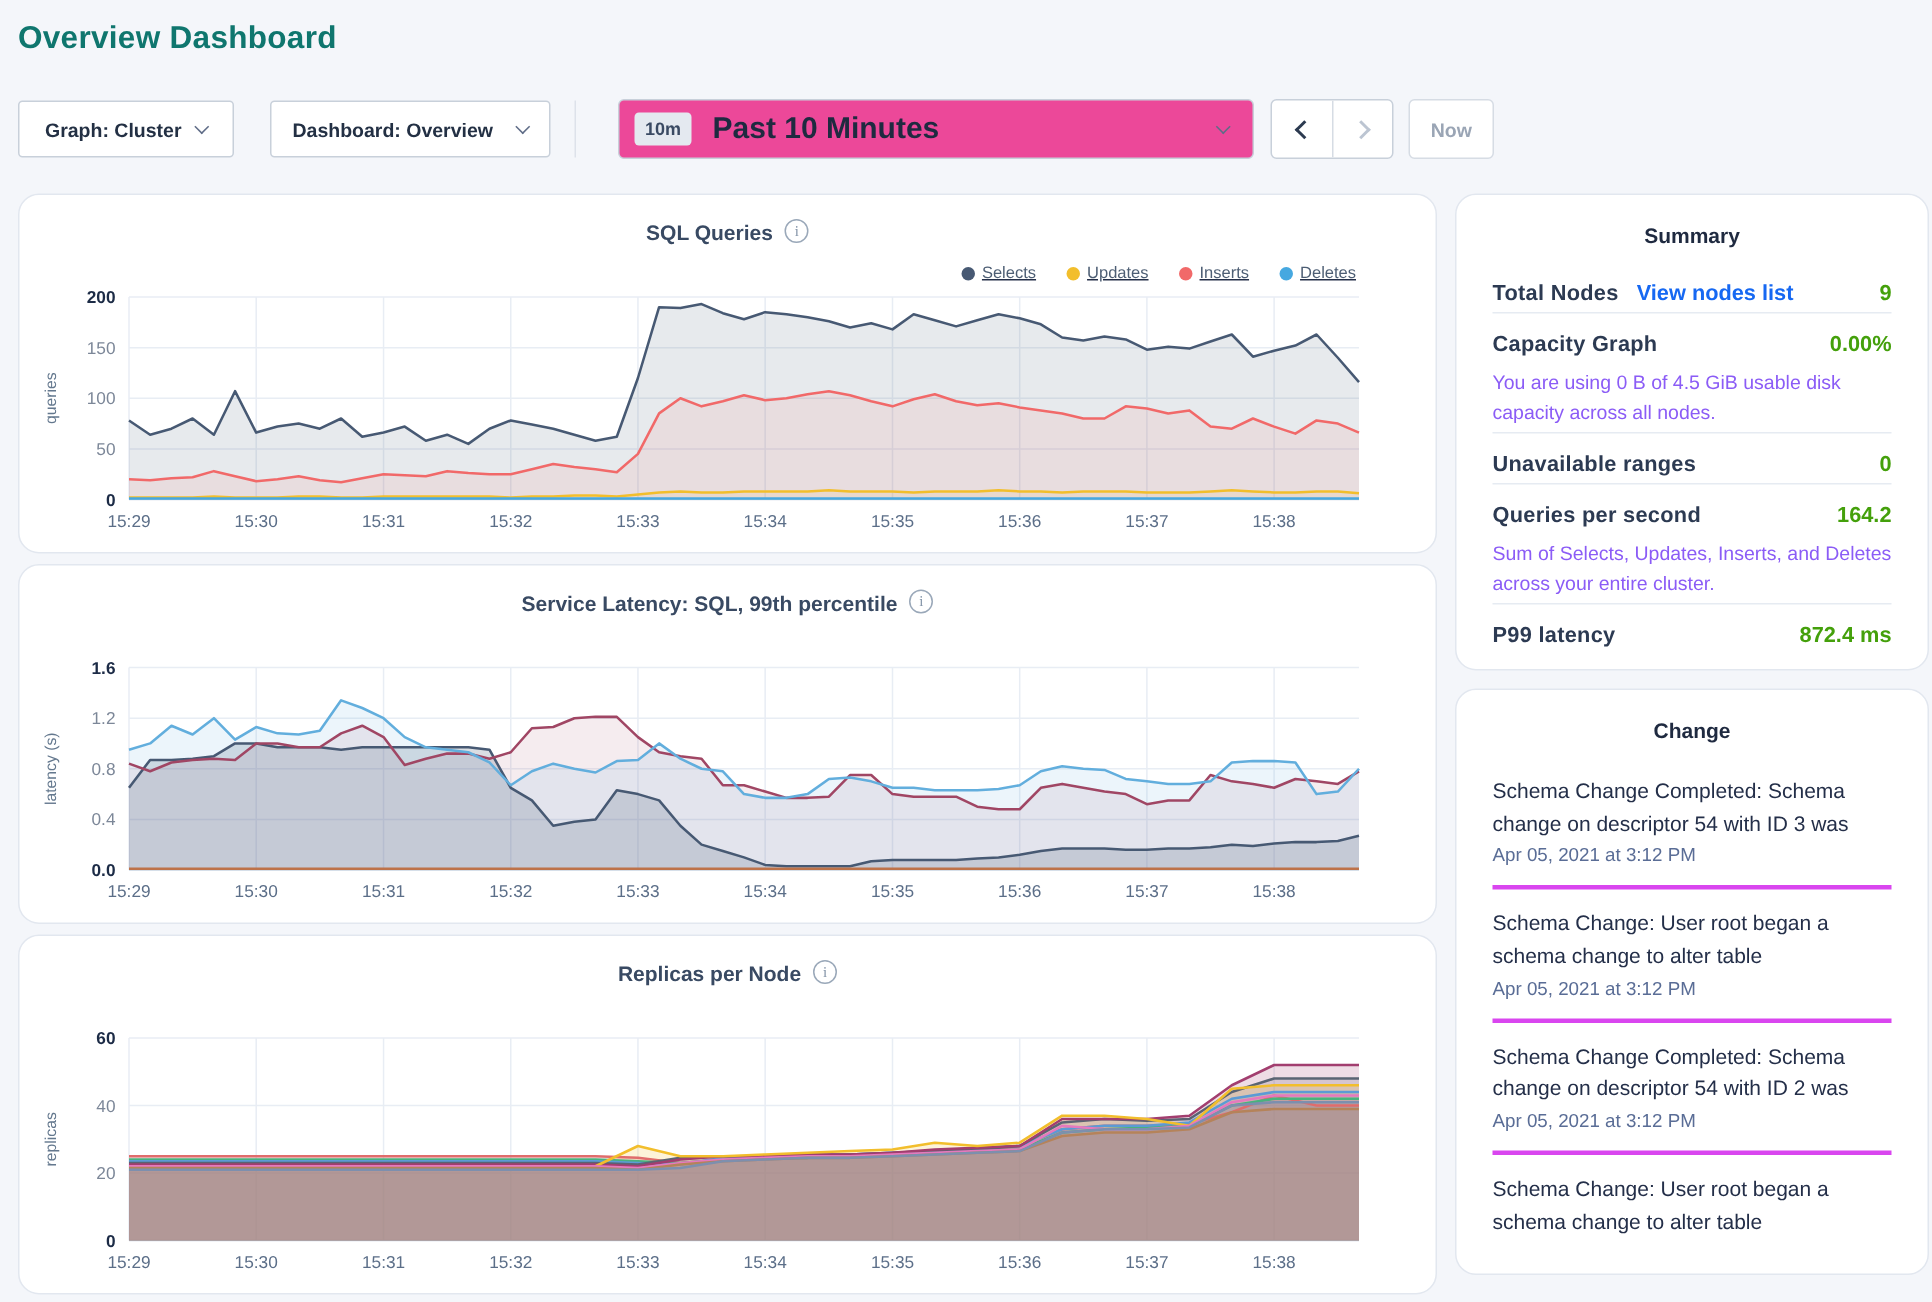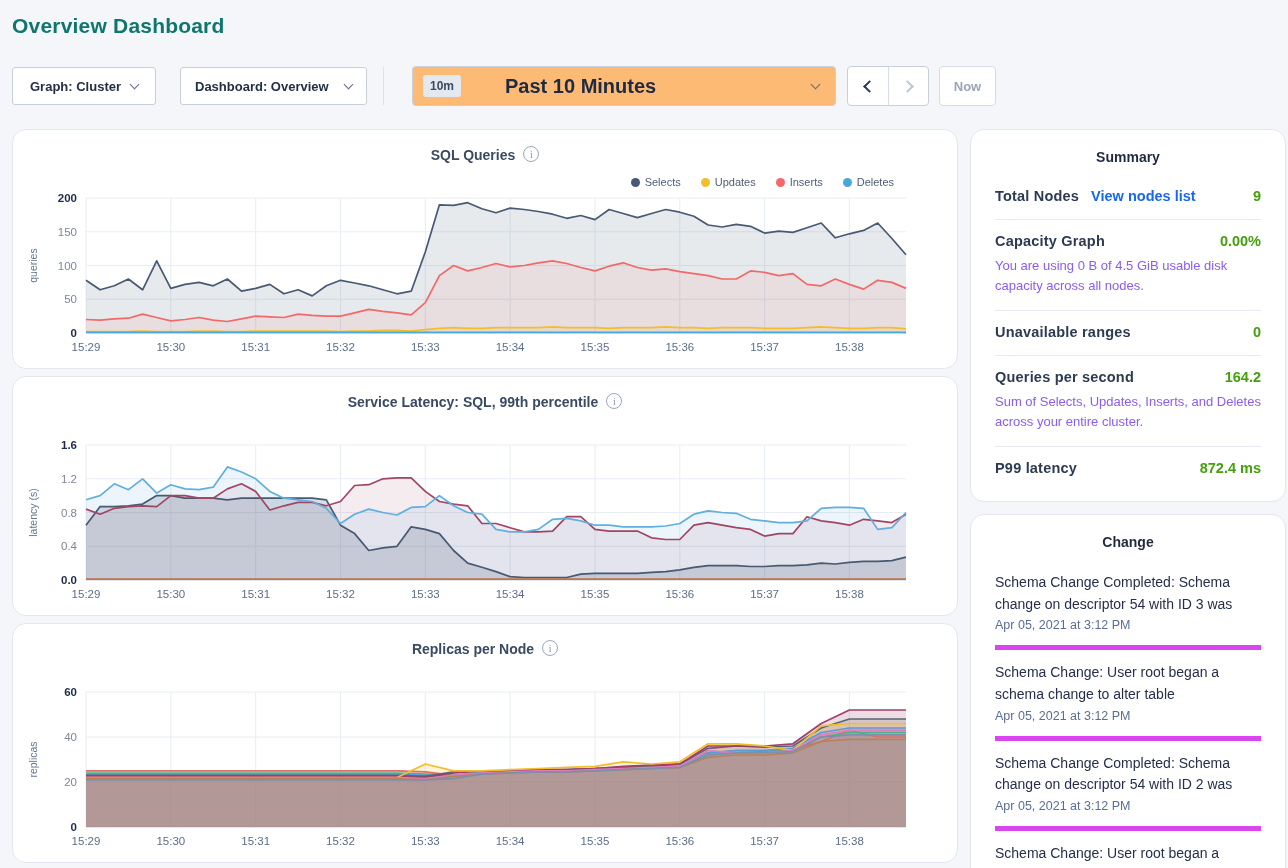--- a/index.html
+++ b/index.html
@@ -12,23 +12,23 @@
 
   .controls { display:flex; align-items:center; margin-top:28px; height:40px; }
   .btn { background:#fff; border:1px solid #c8d0da; border-radius:3px; height:38px;
     display:inline-flex; align-items:center; padding:0 14px; cursor:pointer;
     font-size:13px; font-weight:700; color:#233044; }
   .btn .chev { margin-left:10px; margin-top:-3px; }
   .graph-btn { width:144px; justify-content:center; }
   .dash-btn { width:187px; margin-left:24px; justify-content:space-between; }
   .vdiv { width:1px; height:38px; background:#dde2ea; margin:0 0 0 16px; }
 
-  .time-picker { margin-left:28px; width:424px; height:40px; background:#fdba74;
+  .time-picker { margin-left:28px; width:424px; height:40px; background:#ec4899;
     border:1px solid #c8d0da; border-radius:4px; display:flex; align-items:center;
-    padding:0 16px 0 10px; cursor:pointer;gap:30px; }
+    padding:0 16px 0 10px; cursor:pointer; }
   .time-badge { background:#e4e9f0; border-radius:3px; font-size:12px; font-weight:700;
     color:#3a4a63; padding:4px 7px; }
   .time-label { font-size:20px; font-weight:700; color:#1f2a40; margin-left:14px; }
   .time-picker .chev { margin-left:auto; margin-top:-3px; }
 
   .arrow-group { display:flex; margin-left:11px; border:1px solid #c8d0da; border-radius:4px;
     background:#fff; height:40px; overflow:hidden; }
   .arrow-btn { width:40px; height:100%; display:flex; align-items:center; justify-content:center; cursor:pointer; }
   .arrow-btn + .arrow-btn { border-left:1px solid #d6dce4; }
   .now-btn { margin-left:10px; width:57px; height:40px; background:#fff; border:1px solid #d6dce4;
@@ -49,43 +49,43 @@
 
   .panel { background:#fff; border:1px solid #e2e7ef; border-radius:14px; }
 
   
   .chart-panel { width:946px; height:240px; margin-bottom:7px; position:relative; }
   .chart-head { height:56px; display:flex; align-items:flex-start; justify-content:center; padding-top:17px; }
   .chart-title { font-size:14px; font-weight:700; color:#394a63; }
   .info-icon { width:16px; height:16px; border:1px solid #9aa8b9; border-radius:50%;
     color:#8595a9; font-size:10px; display:inline-flex; align-items:center; justify-content:center;
     margin-left:8px; margin-top:-1px; cursor:pointer; font-family:"Liberation Serif",serif; }
-  .legend { position:absolute; top:46px; right:63px; display:flex; gap:20px; }
+  .legend { position:absolute; top:46px; right:53px; display:flex; gap:20px;text-decoration:underline; }
   .legend-item { display:flex; align-items:center; font-size:11px; color:#4d5e74; }
   .legend-dot { width:9px; height:9px; border-radius:50%; margin-right:5px; display:inline-block; }
   svg.chart { display:block; }
   .grid { stroke:#e8edf4; stroke-width:1; }
   .baseline { stroke:#c9d4e2; stroke-width:1; }
   .xlab { fill:#5b6e88; font-size:11.5px; text-anchor:middle; }
   .ylab { fill:#7c8798; font-size:11.5px; text-anchor:end; }
   .ylab.strong { fill:#1c2b46; font-weight:bold; }
   .axlab { fill:#64788e; font-size:10.5px; text-anchor:middle; }
 
   
   .pcard { padding:0 24px 10px 24px; margin-bottom:12px; }
   .pcard-title { text-align:center; font-weight:700; font-size:14px; color:#1f2a40; padding:19px 0 10px; }
-  .srow { padding:13px 0 15px; border-bottom:1px solid #e6ebf2; }
+  .srow { padding:13px 0 4px; border-bottom:1px solid #e6ebf2; }
   .srow:last-child { border-bottom:none; }
   .srow-line { display:flex; align-items:baseline; }
   .srow-label { font-size:14.5px; font-weight:700; color:#2c3a52; letter-spacing:.2px; }
   .srow-link { font-size:14.5px; font-weight:700; color:var(--blue,#1668F2); margin-left:12px; cursor:pointer; }
   .srow-value { margin-left:auto; font-size:14.5px; font-weight:700; color:var(--green,#44A00B); }
   .srow-desc { margin-top:7px; font-size:13px; line-height:1.5; color:#8b5cf6; }
 
-  .event { padding:12px 0 13px; border-bottom:5px solid #d946ef; }
+  .event { padding:12px 0 13px; border-bottom:3px solid #d946ef; }
   .event:last-child { border-bottom:none; }
   .event-text { font-size:14px; line-height:1.55; color:#242f49; }
   .event-time { margin-top:3px; font-size:12.5px; color:#5a6d96; }
 </style>
 </head>
 <body>
 
 <div class="page">
 
   <div class="page-title">Overview Dashboard</div>

